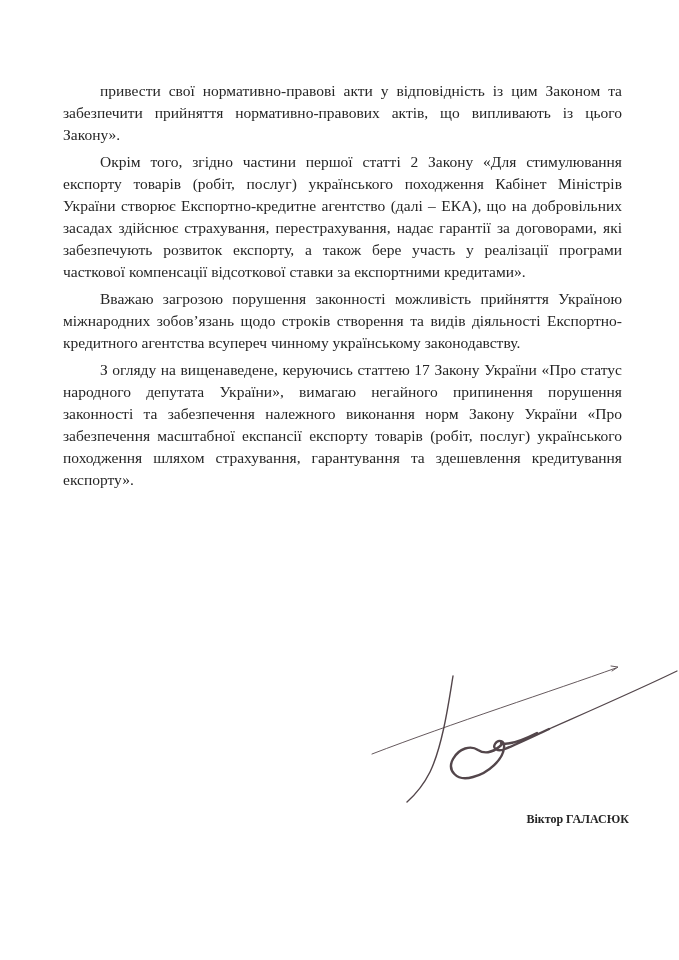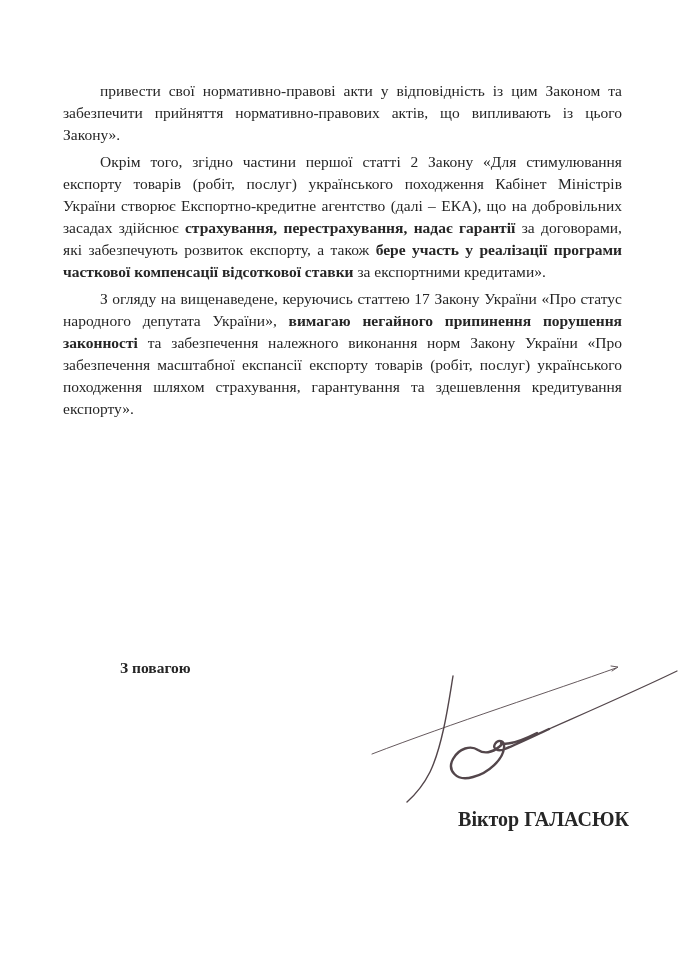--- a/index.html
+++ b/index.html
@@ -25,40 +25,40 @@
     width:559px;
     text-align:justify;
     font-size:15.5px;
     line-height:22px;
   }
   .para{
     margin:0 0 5px 0;
     text-indent:37px;
   }
   .run{white-space:pre-wrap;}
-  .run.bold{font-weight:700;}
+  .run.bold{font-weight:400;}
   .closing{
     position:absolute;
     left:120px;
     top:657px;
     width:330px;
     font-weight:700;
     font-size:15.5px;
     line-height:22px;
   }
   .closing-line{
     margin:0 0 6px 0;
     white-space:pre-line;
   }
   .signer-name{
     position:absolute;
     top:808px;
     right:50px;
     font-weight:700;
-    font-size:20px;
+    font-size:12px;
     line-height:22px;
     text-align:right;
   }
   .signature{
     position:absolute;
     left:0;top:0;
     width:679px;height:960px;
     pointer-events:none;
   }
   .signature path{
@@ -69,25 +69,25 @@
   }
 </style>
 </head>
 <body>
 
 <div class="page">
 
   <div class="doc-body">
       <p class="para"><span class="run">привести свої нормативно-правові акти у відповідність із цим Законом та забезпечити прийняття нормативно-правових актів, що випливають із цього Закону».</span></p>
       <p class="para"><span class="run">Окрім того, згідно частини першої статті 2 Закону «Для стимулювання експорту товарів (робіт, послуг) українського походження Кабінет Міністрів України створює Експортно-кредитне агентство (далі – ЕКА), що на добровільних засадах здійснює </span><span class="run bold">страхування, перестрахування, надає гарантії</span><span class="run"> за договорами, які забезпечують розвиток експорту, а також </span><span class="run bold">бере участь у реалізації програми часткової компенсації відсоткової ставки</span><span class="run"> за експортними кредитами».</span></p>
+      <p class="para"><span class="run">Вважаю загрозою порушення законності можливість прийняття Україною міжнародних зобов’язань щодо строків створення та видів діяльності Експортно-кредитного агентства всупереч чинному українському законодавству.</span></p>
       <p class="para"><span class="run">З огляду на вищенаведене, керуючись статтею 17 Закону України «Про статус народного депутата України», </span><span class="run bold">вимагаю негайного припинення порушення законності</span><span class="run"> та забезпечення належного виконання норм Закону України «Про забезпечення масштабної експансії експорту товарів (робіт, послуг) українського походження шляхом страхування, гарантування та здешевлення кредитування експорту».</span></p>
     </div>
 
   <div class="closing">
-    <p class="closing-line">З повагою</p>
     <div>
       </div>
   </div>
 
   <div class="signer-name">Віктор ГАЛАСЮК</div>
 
   <svg class="signature" viewBox="0 0 679 960" xmlns="http://www.w3.org/2000/svg" aria-hidden="true">
 
     <path stroke-width="0.9" d="M372,754 C450,724 555,690 616,668"></path>
     <path stroke-width="0.9" d="M611,666 L618,667 L612,671"></path>

